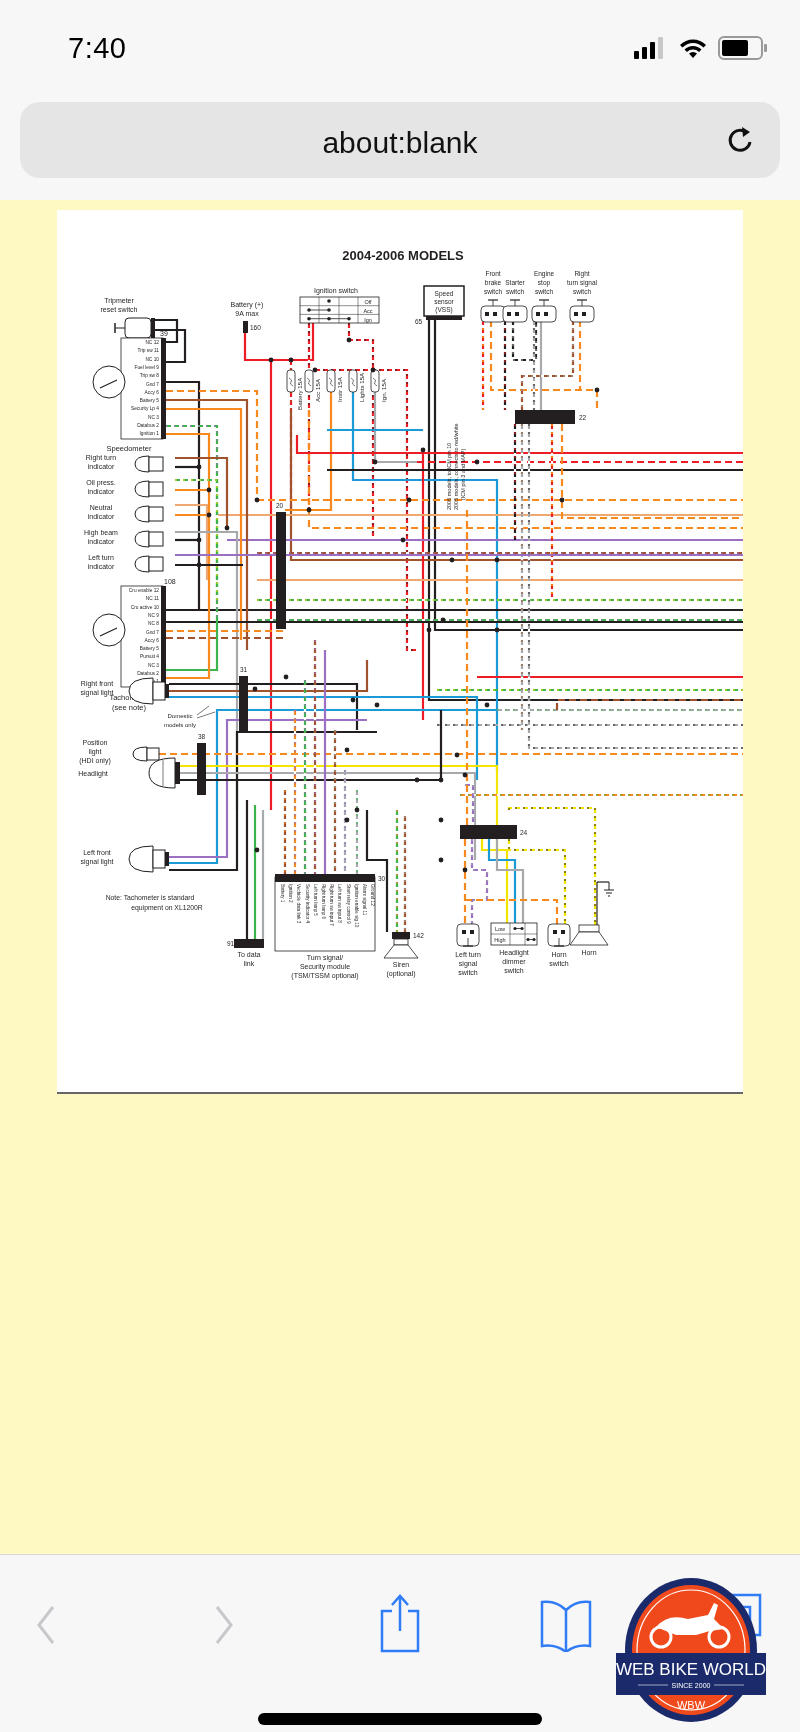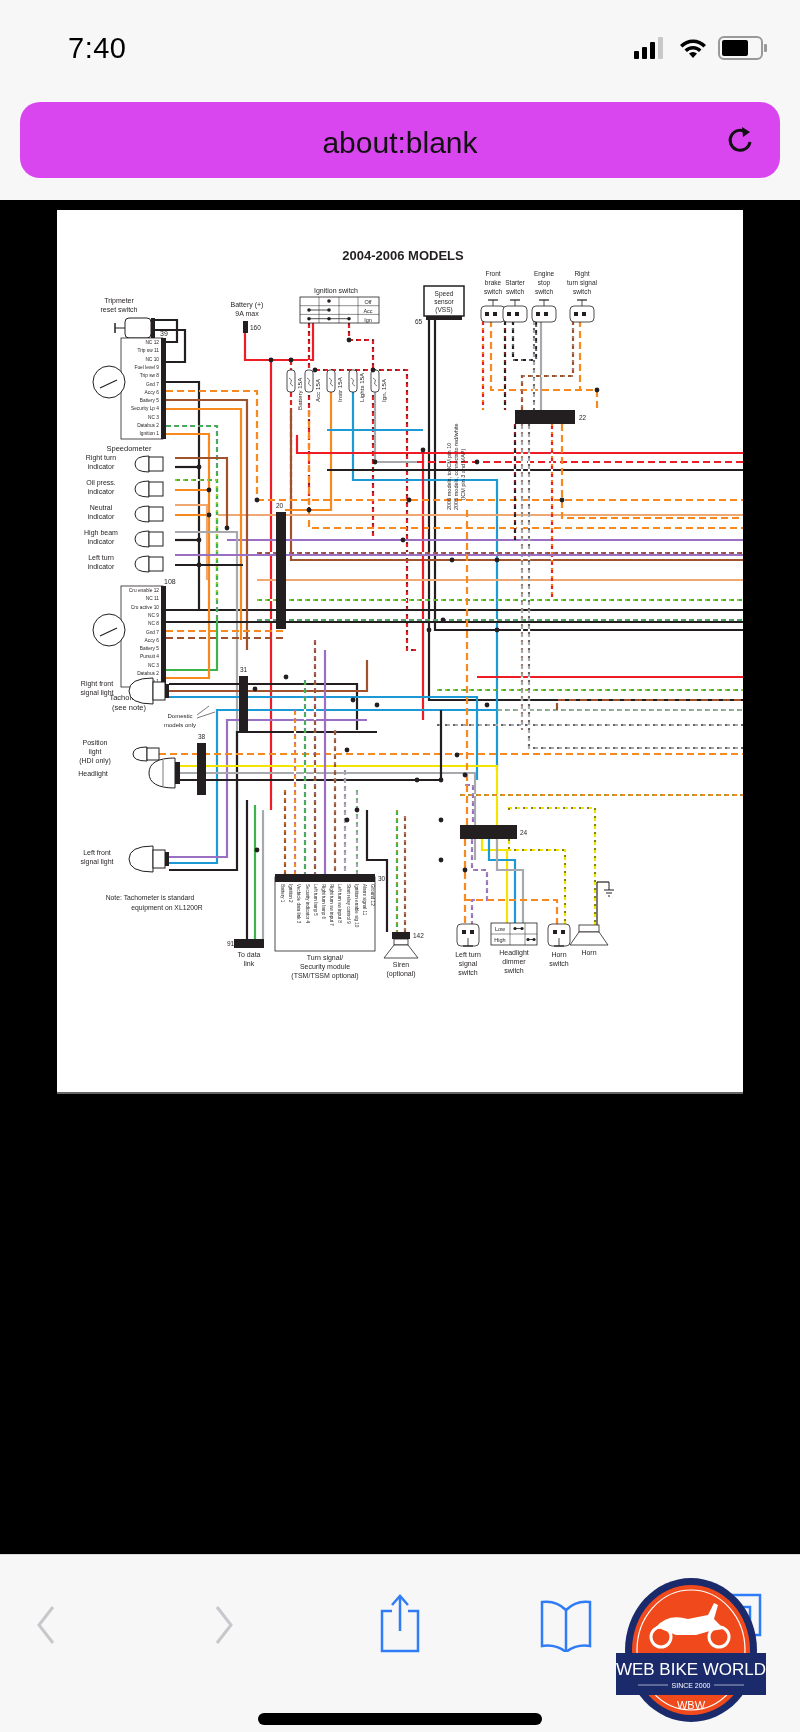--- a/index.html
+++ b/index.html
@@ -4,25 +4,25 @@
 <style>
   * { box-sizing: border-box; margin: 0; padding: 0; }
   html, body { width: 800px; height: 1732px; overflow: hidden; }
   body { background: #222222; font-family: "Liberation Sans", sans-serif; position: relative; }
 
   .status-bar { position: absolute; left: 0; top: 0; width: 800px; height: 92px; background: #f7f7f7; padding-left: 17px; }
   .time { position: absolute; left: 68px; top: 32px; font-size: 29px; font-weight: 500; color: #000; letter-spacing: 0.5px; }
   .status-icons { position: absolute; right: 32px; top: 36px; height: 24px; display: flex; align-items: center; gap: 10px; }
 
   .url-area { position: absolute; left: 0; top: 92px; width: 800px; height: 108px; background: #f7f7f7; }
-  .url-bar { position: absolute; left: 20px; top: 10px; width: 760px; height: 76px; background: #d946ef; border-radius: 20px; }
+  .url-bar { position: absolute; left: 20px; top: 10px; width: 760px; height: 76px; background: #e5e5e5; border-radius: 20px; }
   .url-text { position: absolute; left: 0; right: 0; top: 24px; text-align: center; font-size: 30px; color: #111; }
   .reload { position: absolute; right: 22px; top: 20px; width: 36px; height: 36px; }
 
-  .viewport { position: absolute; left: 0; top: 200px; width: 800px; height: 1354px; background: #000000; }
+  .viewport { position: absolute; left: 0; top: 200px; width: 800px; height: 1354px; background: #fef9c3; }
   .diagram-frame { position: absolute; left: 57px; top: 10px; width: 686px; height: 884px; background: #ffffff; border-bottom: 2px solid #666; }
   .diagram-frame svg { position: absolute; left: 0; top: 0; }
 
   .toolbar { position: absolute; left: 0; top: 1554px; width: 800px; height: 178px; background: #f7f7f7; border-top: 1px solid #d8d8d8; }
   .tb-btn { position: absolute; top: 40px; width: 60px; height: 60px; display: flex; align-items: center; justify-content: center; }
   .home-indicator { position: absolute; left: 258px; top: 158px; width: 284px; height: 12px; border-radius: 6px; background: #000; }
 
   .wbw-logo { position: absolute; left: 616px; top: 1575px; width: 150px; height: 150px; }
 
   svg text { font-family: "Liberation Sans", sans-serif; }

